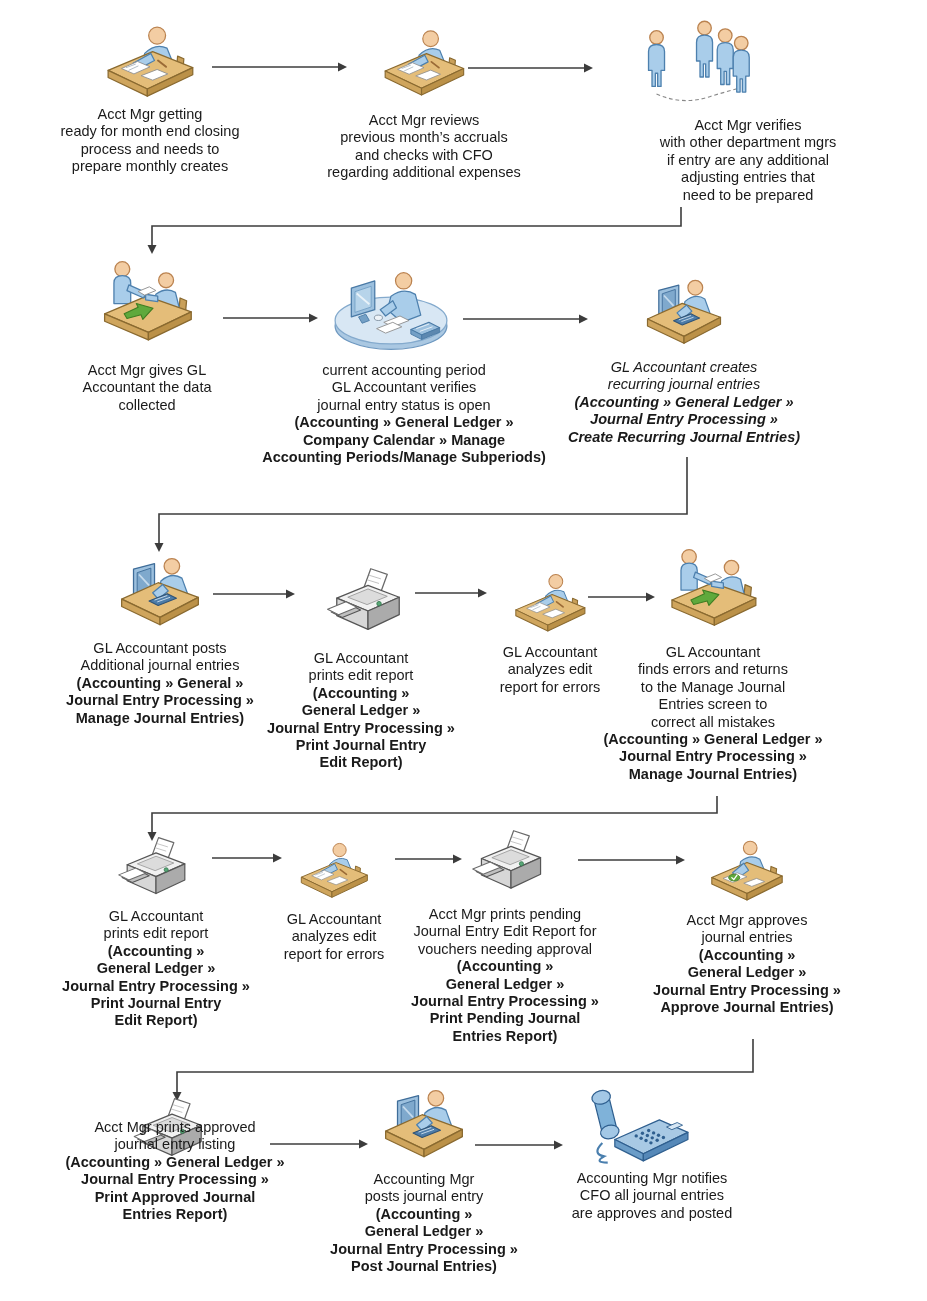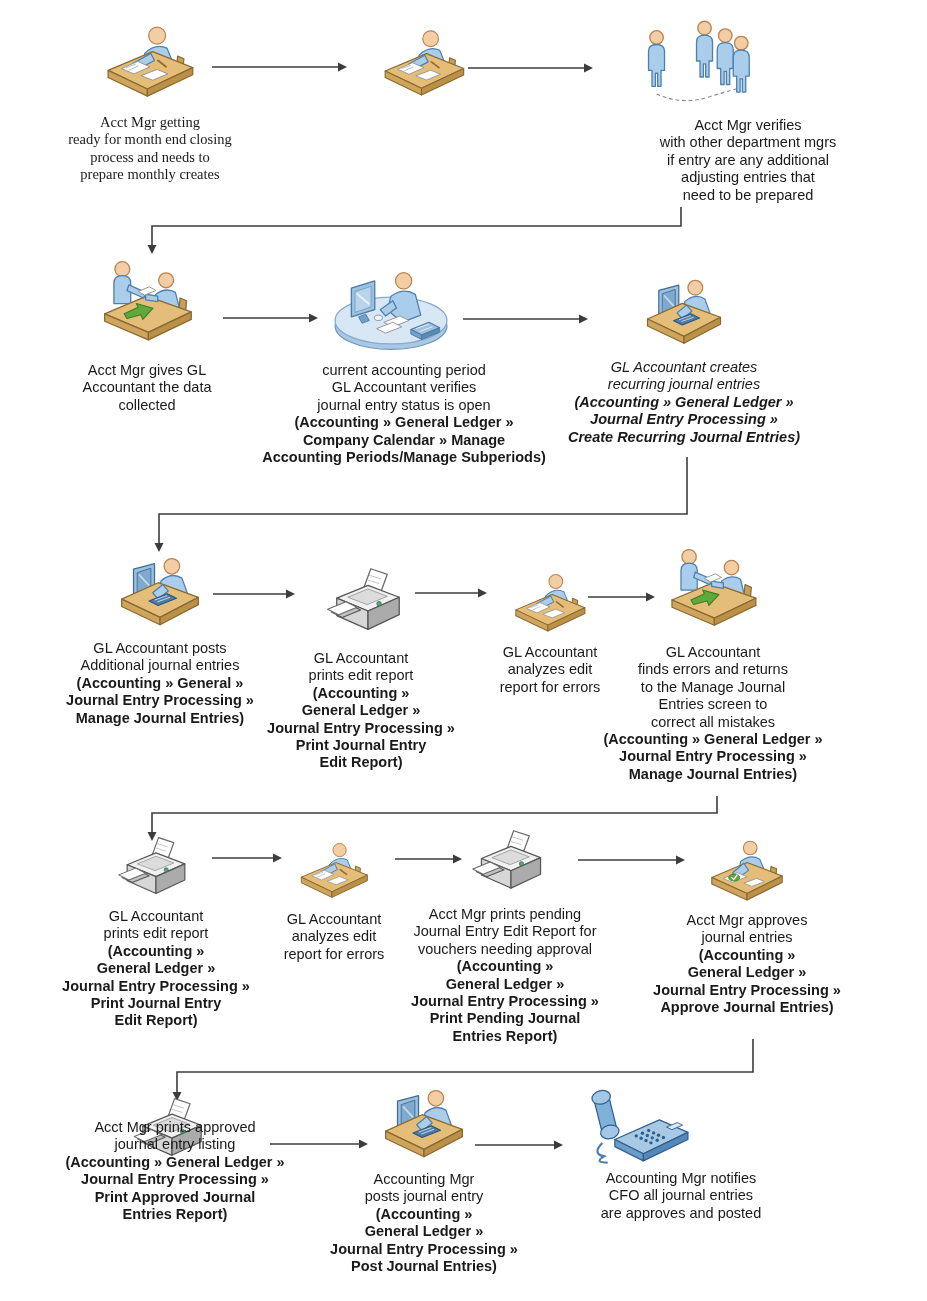--- a/index.html
+++ b/index.html
@@ -96,40 +96,46 @@
  <polygon points="8,52 58,31 103,49 52,73" fill="#e4bd79" stroke="#8a6a30" stroke-width="1.4" stroke-linejoin="round"></polygon>
  <polygon points="8,52 8,60 52,81 52,73" fill="#cfa55d" stroke="#8a6a30" stroke-width="1.4" stroke-linejoin="round"></polygon>
  <polygon points="52,73 52,81 103,57 103,49" fill="#bb9148" stroke="#8a6a30" stroke-width="1.4" stroke-linejoin="round"></polygon>
  <path d="M56,33 L36,44 41,51 60,41 Z" fill="#a9cdea" stroke="#4d80ae" stroke-width="1.4" stroke-linejoin="round"></path>
  <polygon points="23,50 41,42 55,48 37,56" fill="#ffffff" stroke="#8f8f8f" stroke-width="1"></polygon>
  <path d="M28,49 l11,-4 M31,52 l11,-5" stroke="#aab6bf" stroke-width="1" fill="none"></path>
  <polygon points="45,58 63,51 75,56 58,63" fill="#ffffff" stroke="#8f8f8f" stroke-width="1"></polygon>
  <path d="M64,41 l9,7" stroke="#9a6a36" stroke-width="2.2" stroke-linecap="round"></path>
 </svg>
     </div>
-    <div class="caption" style="left: 150px; top: 114px; font-family: Liberation Serif, serif;">
+    <div class="caption" style="left: 150px; top: 106px;">
       <div class="cap-line">Acct Mgr getting</div>
       <div class="cap-line">ready for month end closing</div>
       <div class="cap-line">process and needs to</div>
       <div class="cap-line">prepare monthly creates</div>
     </div>
     <div class="icon-wrap" style="left: 424px; top: 28px; width: 91px; height: 76px;">
       <svg viewBox="0 0 110 92" xmlns="http://www.w3.org/2000/svg">
  <polygon points="86,36 93,39 91,62 84,59" fill="#c9a05a" stroke="#8a6a30" stroke-width="1.4" stroke-linejoin="round"></polygon>
  <circle cx="63" cy="13" r="9.5" fill="#f3cda3" stroke="#bb8350" stroke-width="1.4"></circle>
  <path d="M49,33 Q61,21 74,27 L83,49 65,57 47,44 Z" fill="#a9cdea" stroke="#4d80ae" stroke-width="1.4" stroke-linejoin="round"></path>
  <polygon points="8,52 58,31 103,49 52,73" fill="#e4bd79" stroke="#8a6a30" stroke-width="1.4" stroke-linejoin="round"></polygon>
  <polygon points="8,52 8,60 52,81 52,73" fill="#cfa55d" stroke="#8a6a30" stroke-width="1.4" stroke-linejoin="round"></polygon>
  <polygon points="52,73 52,81 103,57 103,49" fill="#bb9148" stroke="#8a6a30" stroke-width="1.4" stroke-linejoin="round"></polygon>
  <path d="M56,33 L36,44 41,51 60,41 Z" fill="#a9cdea" stroke="#4d80ae" stroke-width="1.4" stroke-linejoin="round"></path>
  <polygon points="23,50 41,42 55,48 37,56" fill="#ffffff" stroke="#8f8f8f" stroke-width="1"></polygon>
  <path d="M28,49 l11,-4 M31,52 l11,-5" stroke="#aab6bf" stroke-width="1" fill="none"></path>
  <polygon points="45,58 63,51 75,56 58,63" fill="#ffffff" stroke="#8f8f8f" stroke-width="1"></polygon>
  <path d="M64,41 l9,7" stroke="#9a6a36" stroke-width="2.2" stroke-linecap="round"></path>
 </svg>
+    </div>
+    <div class="caption" style="left: 424px; top: 112px;">
+      <div class="cap-line">Acct Mgr reviews</div>
+      <div class="cap-line">previous month’s accruals</div>
+      <div class="cap-line">and checks with CFO</div>
+      <div class="cap-line">regarding additional expenses</div>
     </div>
     <div class="icon-wrap" style="left: 697px; top: 13px; width: 132px; height: 96px;">
       <svg viewBox="0 0 140 102" xmlns="http://www.w3.org/2000/svg">
  <path d="M27,86 Q56,99 86,88 L114,80" stroke="#888" stroke-width="1.2" fill="none" stroke-dasharray="4 3"></path>
  <g transform="translate(78,8)">
           <circle cx="0" cy="8" r="7.2" fill="#f3cda3" stroke="#bb8350" stroke-width="1.4"></circle>
   <path d="M-8.5,23 Q-8.5,15.5 0,15.5 Q8.5,15.5 8.5,23 L8.5,43 L4.8,43 L4.8,60 L1.2,60 L1.2,46 L-1.2,46 L-1.2,60 L-4.8,60 L-4.8,43 L-8.5,43 Z" fill="#a9cdea" stroke="#4d80ae" stroke-width="1.4" stroke-linejoin="round"></path>
         </g>
  <g transform="translate(100,16)">
           <circle cx="0" cy="8" r="7.2" fill="#f3cda3" stroke="#bb8350" stroke-width="1.4"></circle>
@@ -471,18 +477,18 @@
           <circle cx="77.5" cy="52.6" r="1.9"></circle>
   <circle cx="69" cy="61.2" r="1.9"></circle>
           <circle cx="76" cy="58.2" r="1.9"></circle>
           <circle cx="83" cy="55.2" r="1.9"></circle>
   <circle cx="74.5" cy="63.8" r="1.9"></circle>
           <circle cx="81.5" cy="60.8" r="1.9"></circle>
           <circle cx="88.5" cy="57.8" r="1.9"></circle>
  </g>
 </svg>
     </div>
-    <div class="caption" style="left: 652px; top: 1170px; margin-left: 29px;">
+    <div class="caption" style="left: 652px; top: 1170px;">
       <div class="cap-line">Accounting Mgr notifies</div>
       <div class="cap-line">CFO all journal entries</div>
       <div class="cap-line">are approves and posted</div>
     </div>
   </div>
 
 </body></html>

